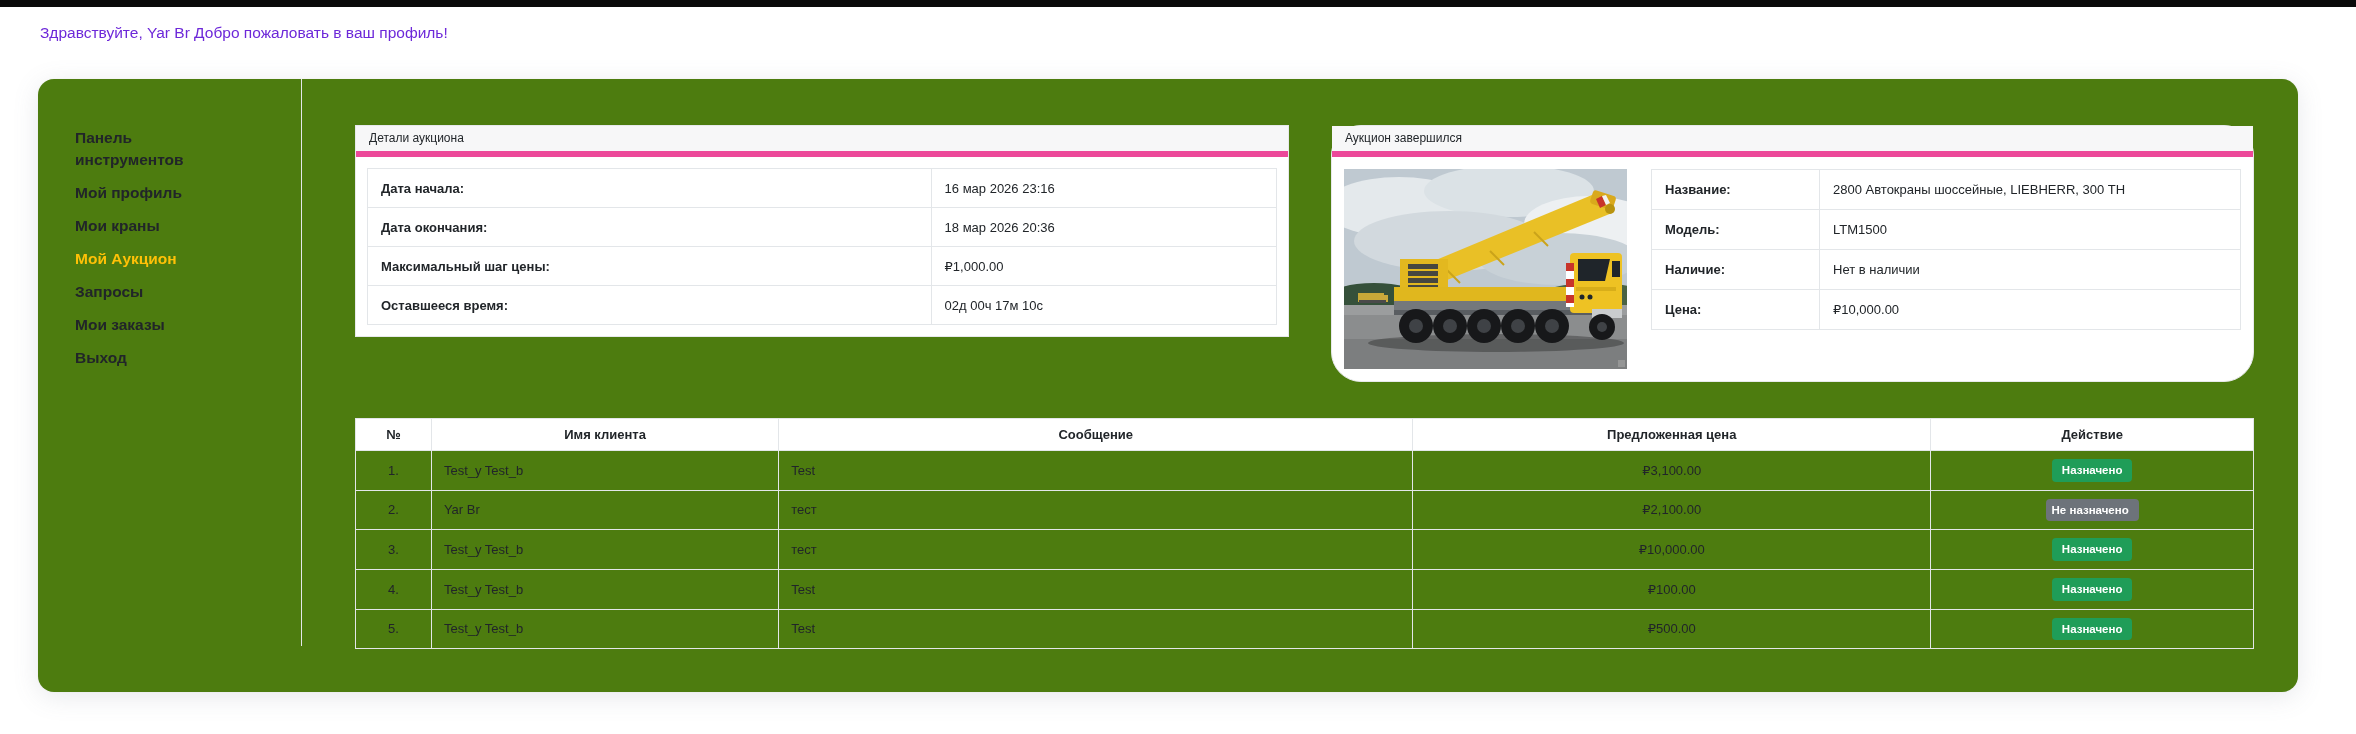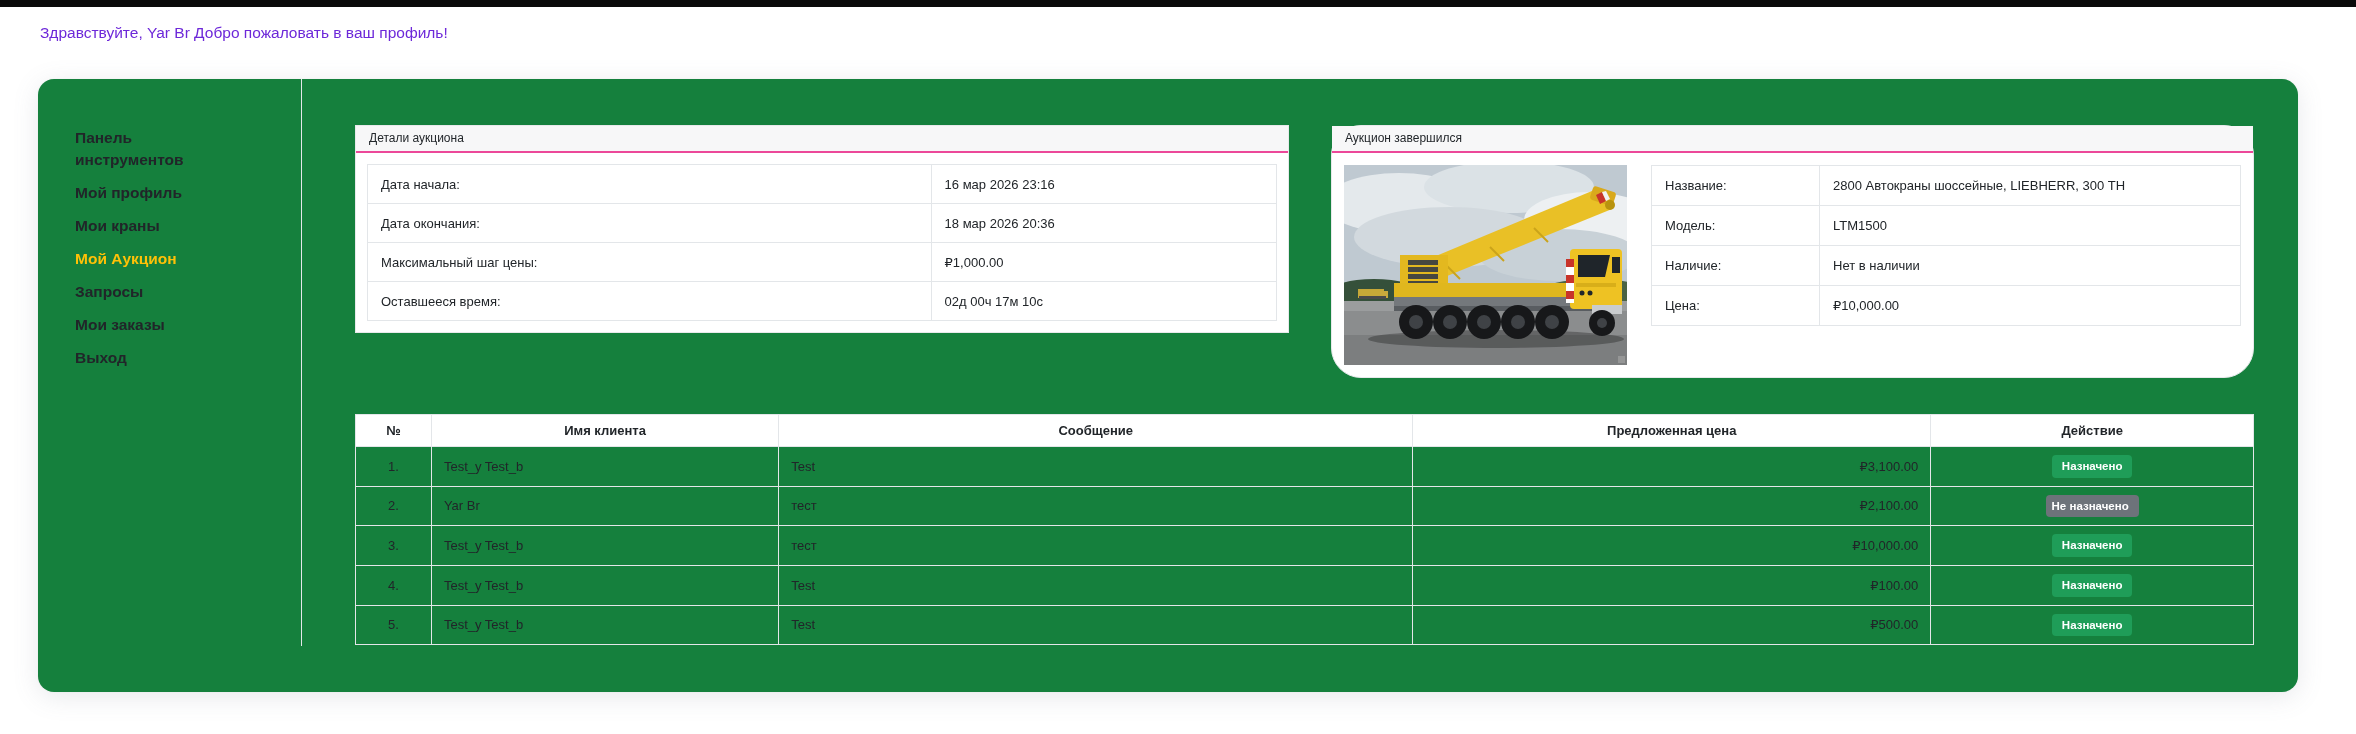--- a/index.html
+++ b/index.html
@@ -8,21 +8,21 @@
 
   .top-bar { height: 7px; background: #0a0a0a; width: 100%; }
 
   .greeting { margin: 17px 0 0 40px; font-size: 15.5px; color: #6d28d9; }
 
   .profile-card {
     position: relative;
     margin: 37px 0 0 38px;
     width: 2260px;
     height: 613px;
-    background: #15803d;
+    background: #4d7c0f;
     border-radius: 16px;
     box-shadow: 0 5px 26px rgba(110,120,135,0.16), 0 0 2px rgba(0,0,0,0.06);
     display: flex;
   }
 
   
   .sidebar {
     width: 264px;
     padding: 48px 0 0 37px;
     border-right: 1px solid #e4e7ea;
@@ -43,40 +43,40 @@
   .sidebar a.active {  }
 
   
   .content { flex: 1; padding: 46px 44px 0 53px; }
 
   .panels-row { display: flex; gap: 42px; align-items: flex-start; }
 
   .panel { border: 1px solid #e7e9eb; background: #fff; }
   .panel-header {
     background: #f7f7f8;
-    border-bottom: 2px solid #ec4899;
+    border-bottom: 6px solid #ec4899;
     padding: 5px 13px 6px;
     font-size: 12px;
     color: #23272b;
   }
   .panel-body { padding: 11px; }
 
   .panel-left { width: 934px; flex: none; }
   .panel-right { flex: 1; border-radius: 30px; }
 
   table.kv { width: 100%; border-collapse: collapse; }
   table.kv td {
     border: 1px solid #e3e6e9;
     font-size: 13px;
     padding: 10px 13px;
     height: 39px;
     background: #fff;
     vertical-align: middle;
   }
-  table.kv td.k { font-weight: 400; }
+  table.kv td.k { font-weight: 700; }
   .panel-left table.kv td.k { width: 62%; }
 
   .status-body { display: flex; gap: 24px; padding: 12px; }
   .crane-figure { width: 283px; height: 200px; flex: none; overflow: hidden; }
   .crane-figure svg { display: block; width: 283px; height: 200px; }
   .status-table-wrap { flex: 1; }
   .panel-right table.kv td.k { width: 168px; }
   .panel-right table.kv td { height: 40px; }
 
   
@@ -86,21 +86,21 @@
     border: 1px solid #e3e6e9;
     font-size: 13px;
     padding: 8px 12px;
     vertical-align: middle;
   }
   table.bids th { font-weight: 700; text-align: center; height: 28px; background: #fff; }
   table.bids td { height: 39px; }
   .col-num   { width: 4%;  text-align: center; }
   .col-name  { width: 18.3%; text-align: left; }
   .col-msg   { width: 33.4%; text-align: left; }
-  .col-price { width: 27.3%; text-align: right; }
+  .col-price { width: 27.3%; text-align: center; }
   .col-act   { width: 17%; text-align: center; }
 
   .badge {
     display: inline-block;
     color: #fff;
     font-size: 11.5px;
     font-weight: 700;
     padding: 5px 10px 5px;
     border-radius: 4px;
     border: none;

